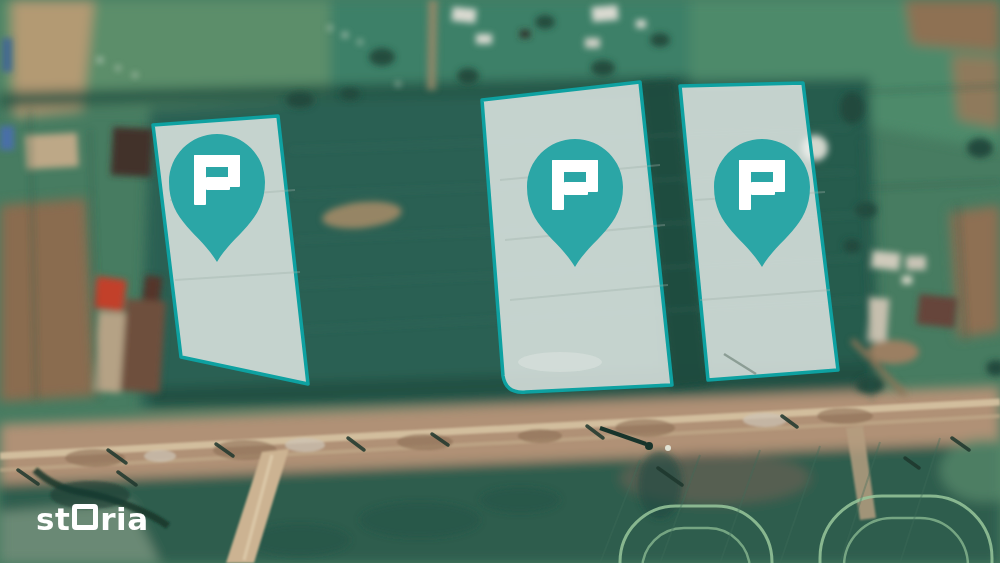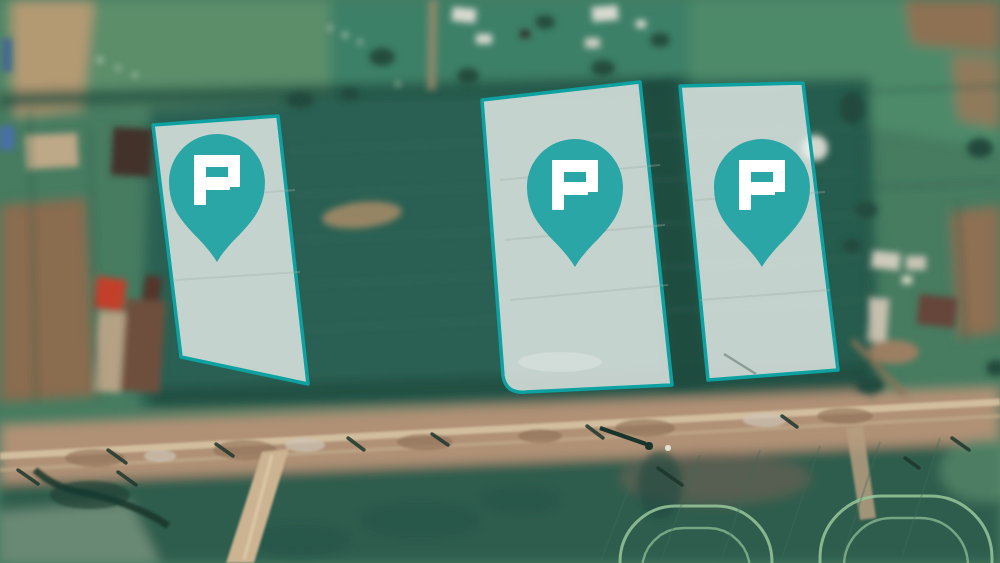--- a/index.html
+++ b/index.html
@@ -257,14 +257,19 @@
         <g class="pin-glyph" transform="translate(0,-2)">
           <rect x="-23" y="-25" width="12" height="50" rx="1"></rect>
           <rect x="-23" y="-25" width="46" height="12" rx="1"></rect>
           <rect x="11" y="-25" width="12" height="32" rx="1"></rect>
           <rect x="-11" y="-3" width="24" height="13" rx="1"></rect>
         </g>
       </g>
     </g>
   </svg>
 
+  <div class="storia-logo">
+    <span>st</span>
+    <span class="square-o"></span>
+    <span>ria</span>
+  </div>
 
 </div>
 
 </body></html>

